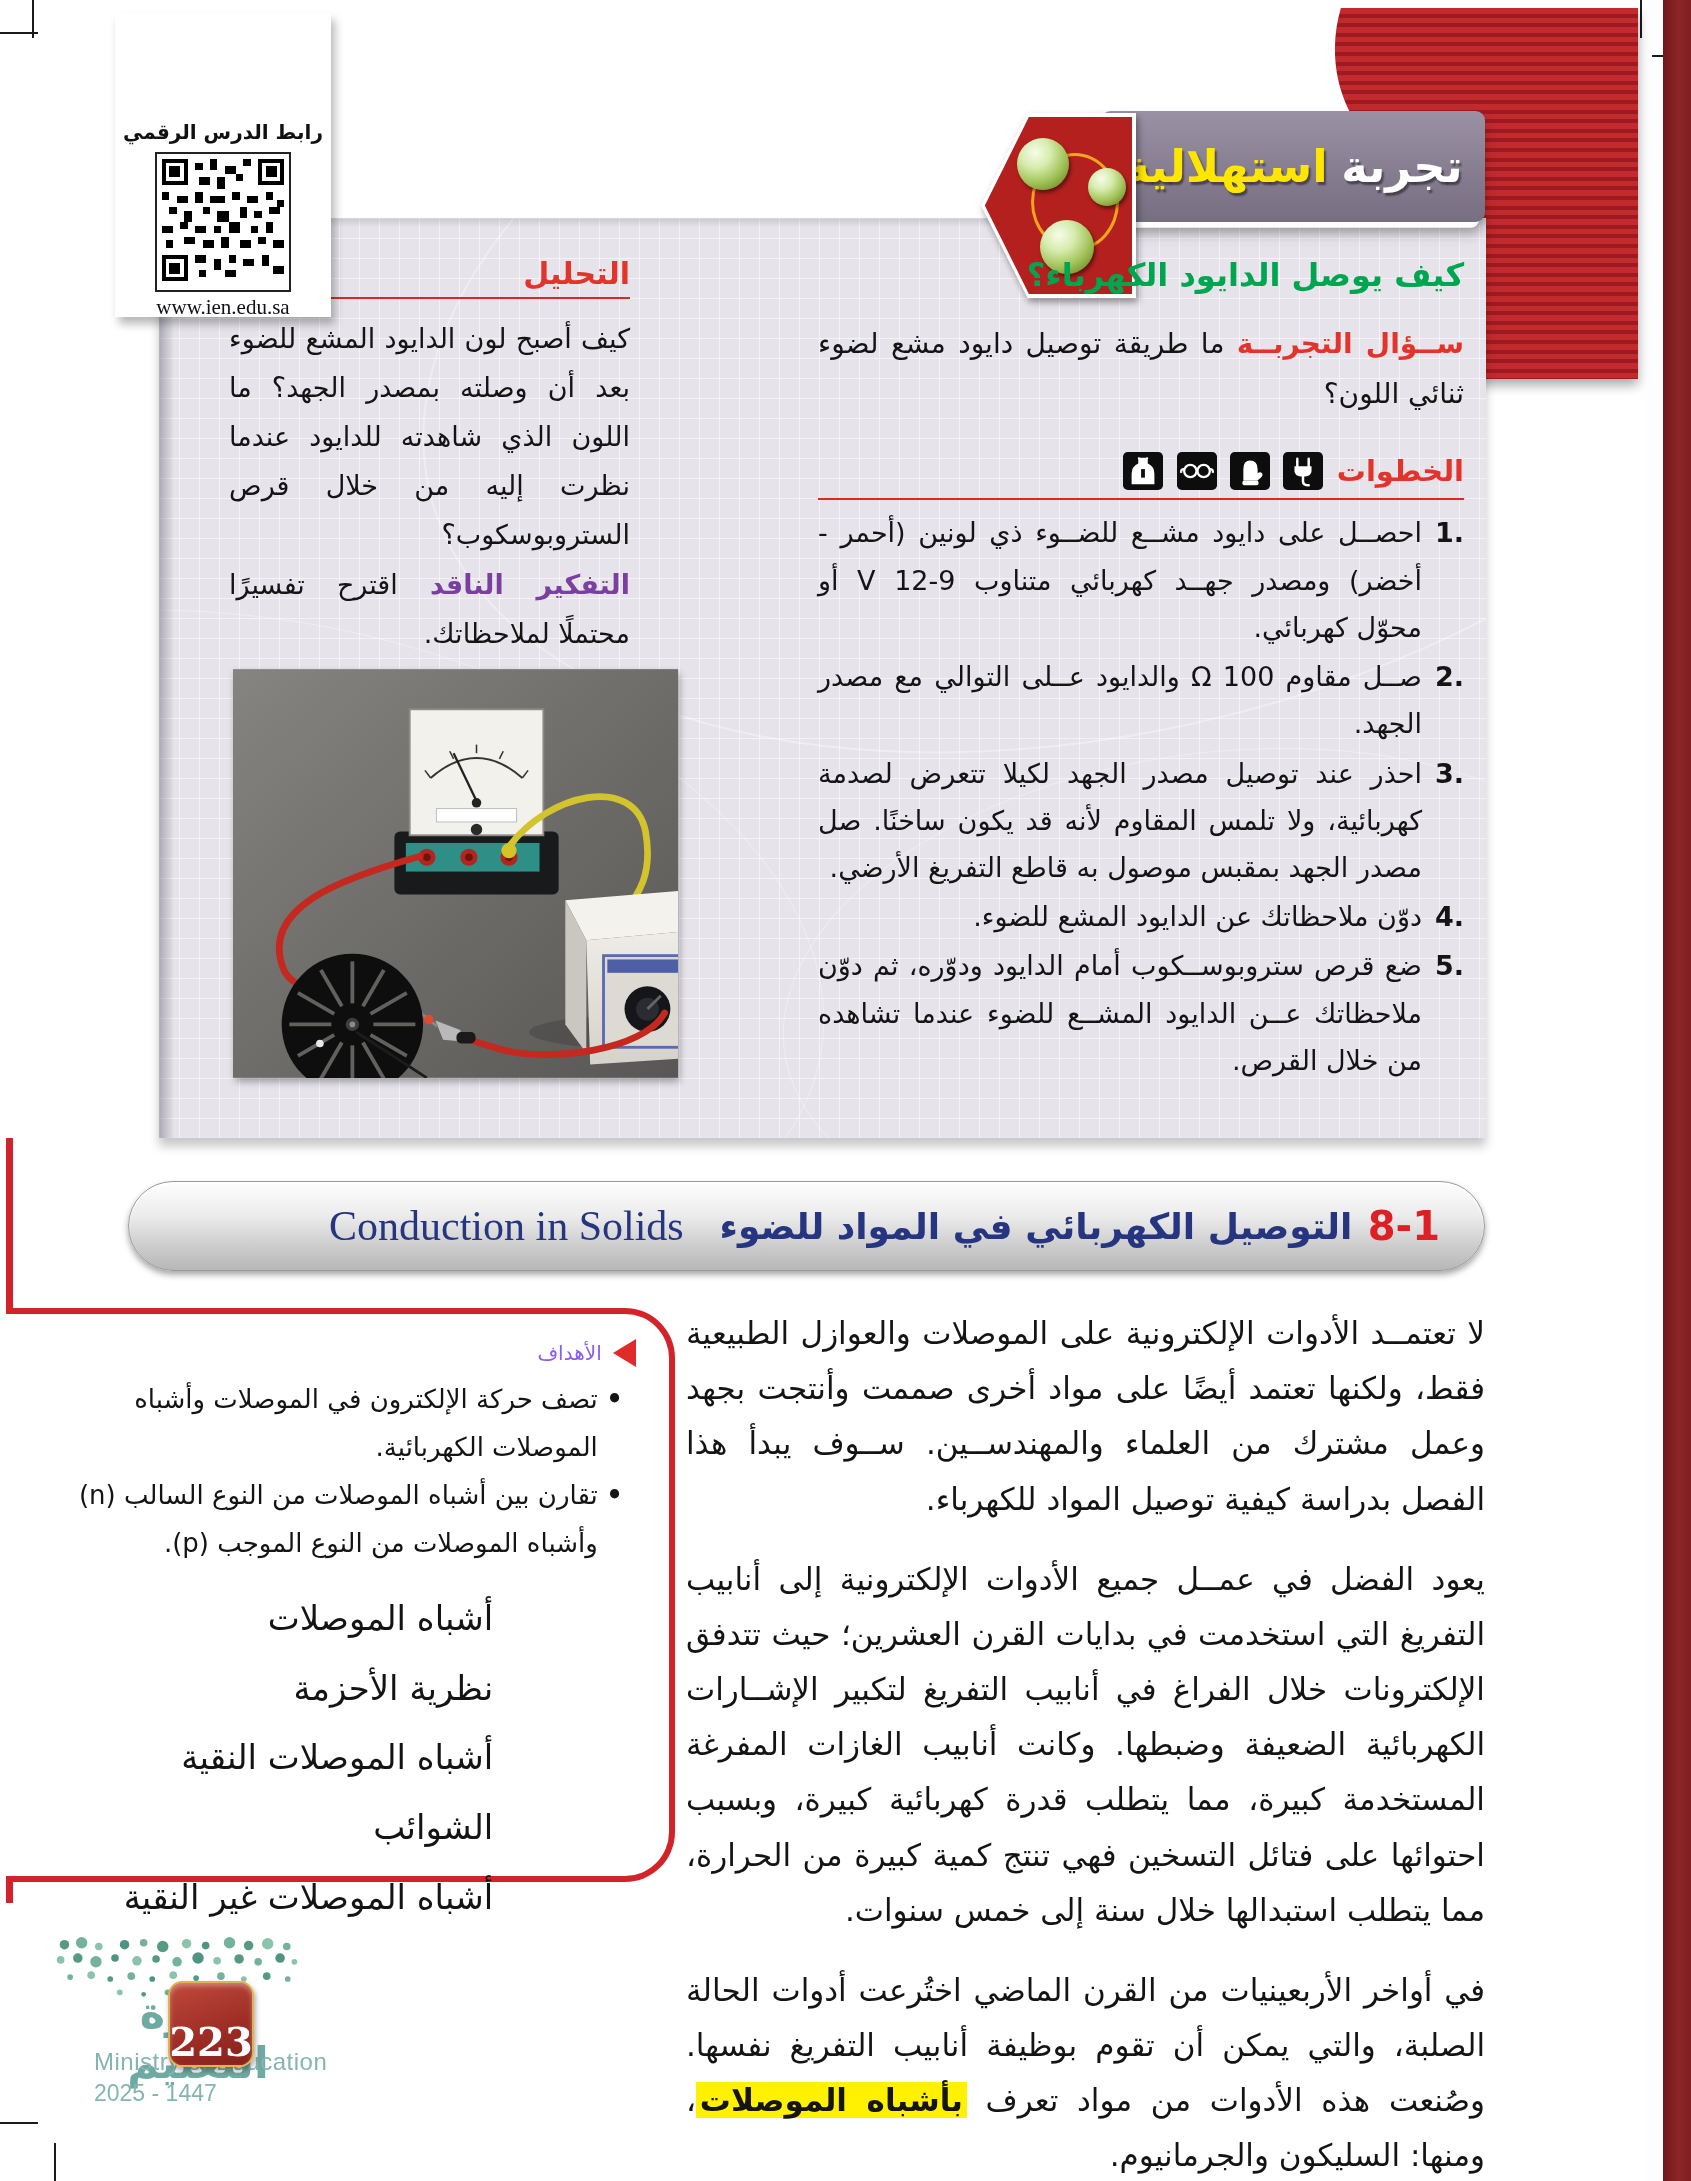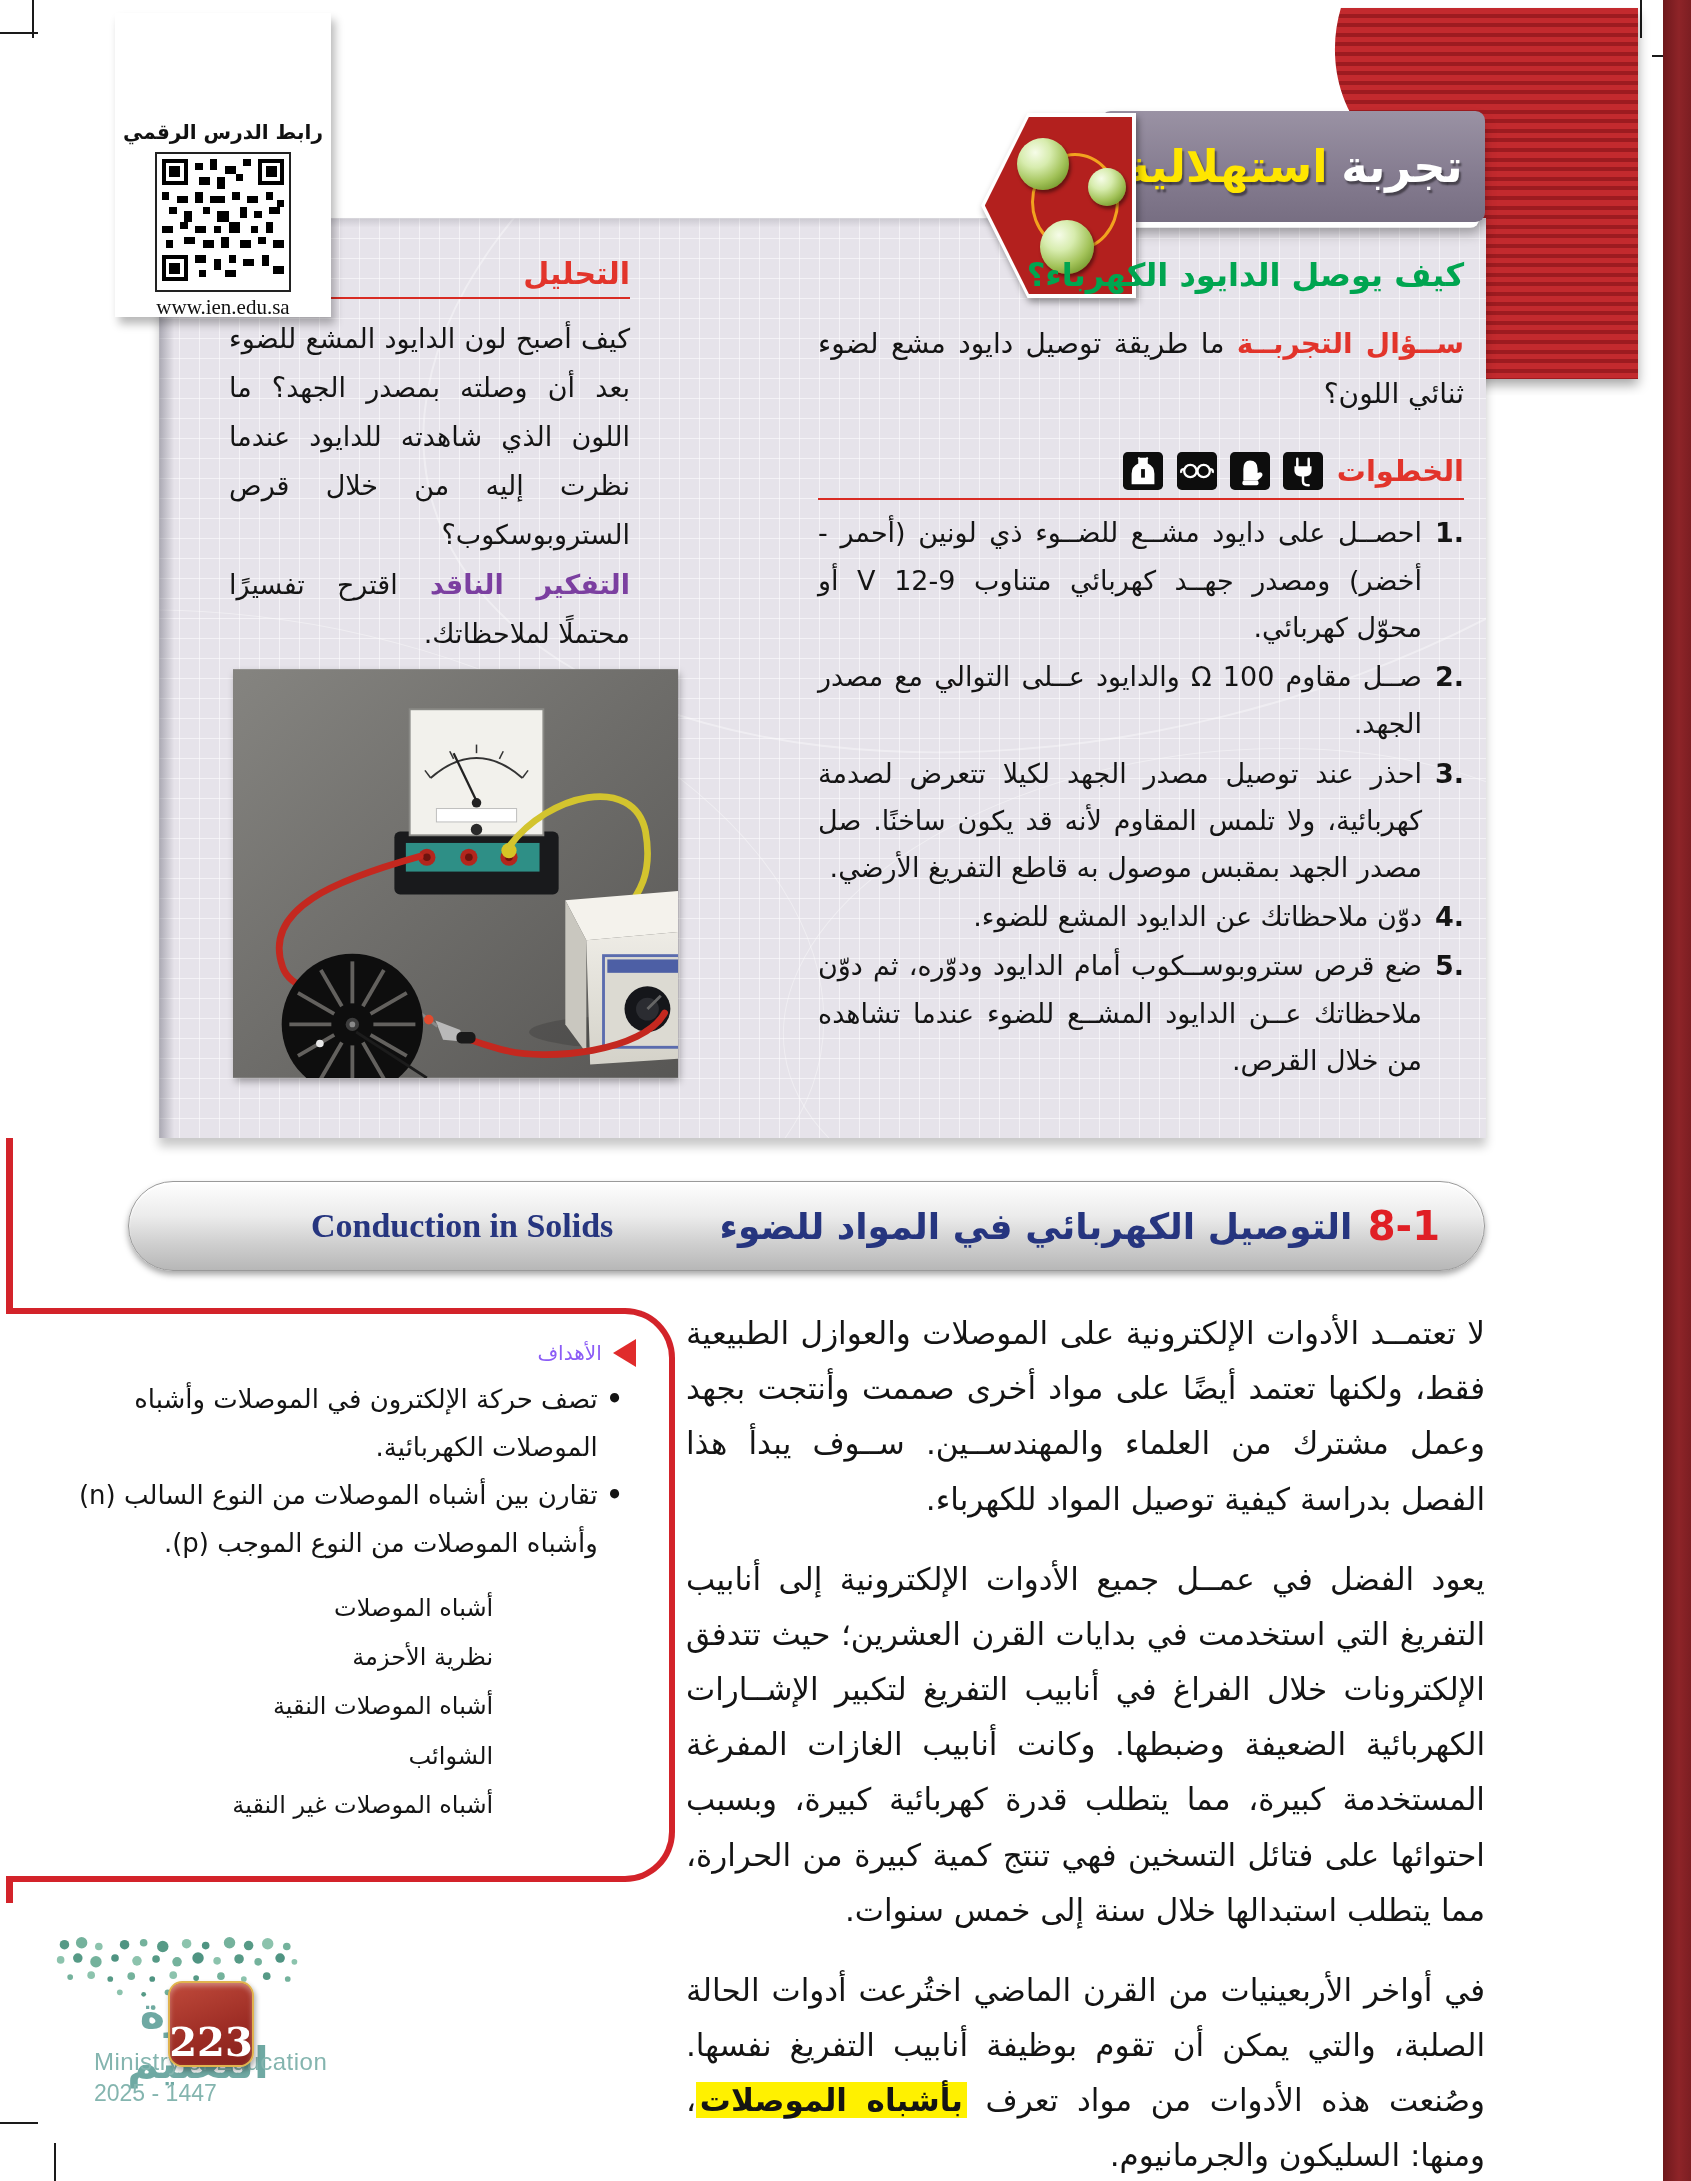--- a/index.html
+++ b/index.html
@@ -88,41 +88,41 @@
 
   
   #section-bar{position:absolute;left:128px;top:1181px;width:1357px;height:90px;border-radius:45px;
      background:linear-gradient(180deg,#fefefe 0%,#ececec 38%,#cfcfcf 70%,#b7b7b7 100%);
      border:1px solid #9a9a9a;box-shadow:0 3.8px 6.7px rgba(0,0,0,.35),inset 0 1.9px 1.9px #fff;
      display:flex;align-items:center;justify-content:space-between;direction:rtl;
      padding:0 44px 0 182px;box-sizing:border-box;z-index:2;}
   #section-bar .ar{display:flex;align-items:center;gap:15.3px;}
   #section-bar .sec-num{color:#e01f25;font-size:40px;font-weight:bold;}
   #section-bar .sec-ar{color:#26357f;font-size:36px;font-weight:bold;}
-  #section-bar .sec-en{color:#26357f;font-size:34px;font-weight:bold;font-family:"Liberation Serif","DejaVu Serif",serif;}
+  #section-bar .sec-en{color:#26357f;font-size:42px;font-weight:normal;font-family:"Liberation Serif","DejaVu Serif",serif;margin-left:18px;}
 
   
   #main-right{position:absolute;left:686px;top:1306px;width:799px;direction:rtl;}
   #main-right p{font-size:31px;line-height:1.78;color:#141414;text-align:justify;margin:0 0 25px 0;}
   .hl{background:#fff100;font-weight:bold;padding:0 3.8px;}
 
   
   #side-line{position:absolute;left:5.7px;top:1138px;width:7.6px;height:765px;background:#d3232a;}
   #sidebar{position:absolute;left:5.7px;top:1308px;width:669px;height:574px;
      border:6.7px solid #d3232a;border-left:none;border-radius:0 50px 50px 0;background:#fff;
      box-sizing:border-box;z-index:1;}
   #sidebar .inner{padding:25px 32.5px 0 29px;direction:rtl;}
   .side-head{display:flex;align-items:center;gap:11.5px;margin-bottom:7.6px;}
   .tri{width:0;height:0;border-top:14.3px solid transparent;border-bottom:14.3px solid transparent;
      border-right:23px solid #e02b2b;flex:0 0 auto;}
   .side-head .t{color:#8b5cf6;font-size:20px;font-weight:normal;}
   ul.obj{list-style:none;margin:0 13.4px 17px 0;padding:0;font-size:26px;line-height:1.85;color:#141414;}
   ul.obj li{position:relative;padding-right:25px;text-align:right;}
   ul.obj li::before{content:"•";position:absolute;right:0;top:0;font-weight:bold;}
-  ul.vocab{list-style:none;margin:3.8px 0 0 0;padding:0 143px 0 0;font-size:24px;line-height:2.05;color:#141414;text-align:right;}
+  ul.vocab{list-style:none;margin:3.8px 0 0 0;padding:0 143px 0 0;font-size:34px;line-height:2.05;color:#141414;text-align:right;}
 
   
   #ministry-ar{position:absolute;left:88px;top:1988px;width:220px;text-align:center;
      color:#6fa9a3;font-size:43px;font-weight:bold;direction:rtl;}
   #page-badge{position:absolute;left:168px;top:1981px;width:82px;height:82px;border-radius:14.3px;
      background:linear-gradient(160deg,#c04a3b,#9c2c24 60%,#85211c);border:2.9px solid #e0b34e;
      box-shadow:inset 0 2.9px 4.8px rgba(255,255,255,.35),1.9px 3.8px 5.7px rgba(0,0,0,.3);
      display:flex;align-items:flex-end;justify-content:center;z-index:2;}
   #page-badge span{color:#fff;font-size:40px;font-weight:bold;font-family:"DejaVu Serif",serif;}
   #ministry-en{position:absolute;left:94px;top:2048px;color:#84b5af;font-size:24px;

